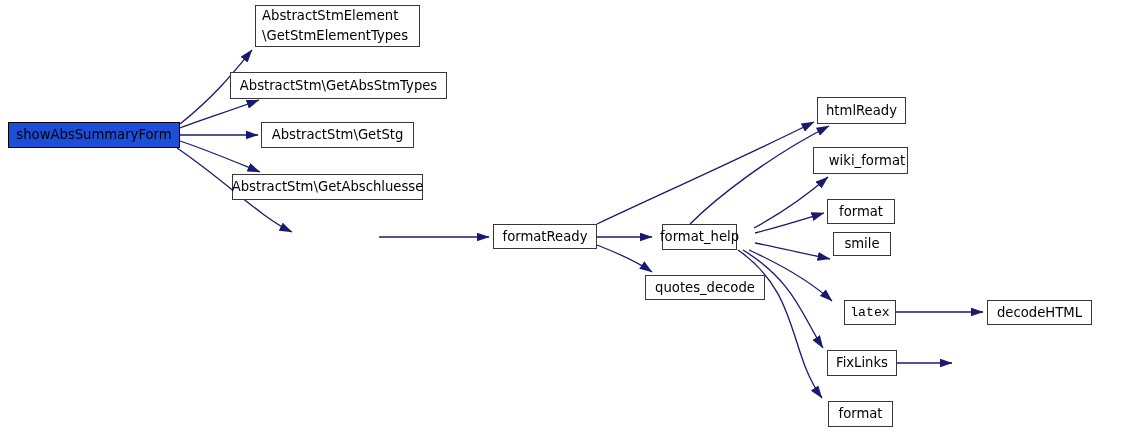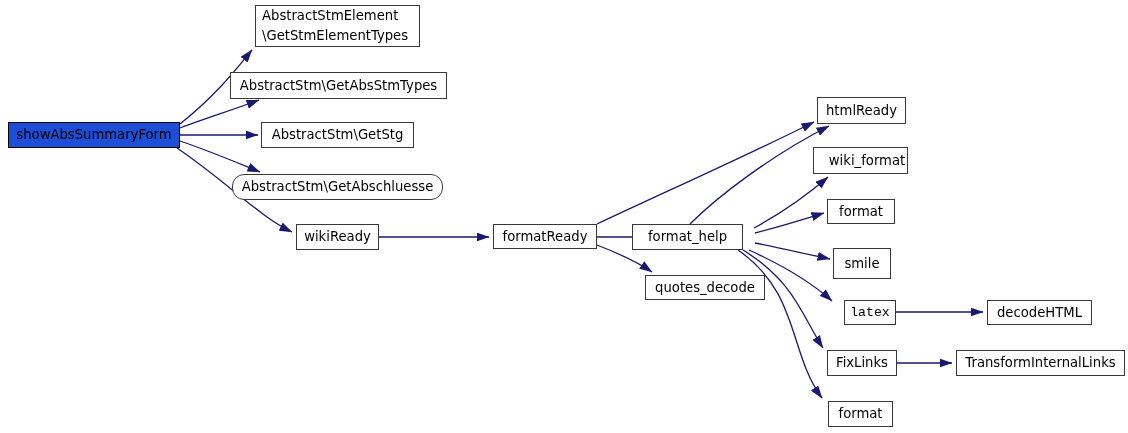--- a/index.html
+++ b/index.html
@@ -75,27 +75,25 @@
       <path d="M743,250 C795,282 802,316 823,348" fill="none" stroke="#191970" stroke-width="1.3" marker-end="url(#arrow)"></path>
       <path d="M738,250 C800,293 788,352 822,398" fill="none" stroke="#191970" stroke-width="1.3" marker-end="url(#arrow)"></path>
       <path d="M888,312 L983,312" fill="none" stroke="#191970" stroke-width="1.3" marker-end="url(#arrow)"></path>
       <path d="M897,363 L952,363" fill="none" stroke="#191970" stroke-width="1.3" marker-end="url(#arrow)"></path>
     </svg>
     <div class="node highlighted" style="left: 8px; top: 122px; width: 172px; height: 26px;">showAbsSummaryForm</div>
     <div class="node multiline" style="left: 255px; top: 5px; width: 165px; height: 42px;">AbstractStmElement
 \GetStmElementTypes</div>
     <div class="node" style="left: 230px; top: 72px; width: 217px; height: 27px;">AbstractStm\GetAbsStmTypes</div>
     <div class="node" style="left: 261px; top: 122px; width: 153px; height: 26px;">AbstractStm\GetStg</div>
-    <div class="node" style="left: 232px; top: 174px; width: 211px; height: 26px; border-radius: 12px;">AbstractStm\GetAbschluesse</div>
-    <div class="node" style="left: 296px; top: 224px; width: 83px; height: 26px;">wikiReady</div>
+    <div class="node" style="left: 232px; top: 174px; width: 191px; height: 26px;">AbstractStm\GetAbschluesse</div>
     <div class="node" style="left: 493px; top: 224px; width: 104px; height: 25px;">formatReady</div>
-    <div class="node" style="left: 632px; top: 224px; width: 111px; height: 26px;">format_help</div>
+    <div class="node" style="left: 662px; top: 224px; width: 75px; height: 26px;">format_help</div>
     <div class="node" style="left: 645px; top: 275px; width: 120px; height: 25px;">quotes_decode</div>
     <div class="node" style="left: 817px; top: 97px; width: 89px; height: 27px;">htmlReady</div>
     <div class="node" style="left: 813px; top: 147px; width: 95px; height: 27px; padding-left: 15px;">wiki_format</div>
     <div class="node" style="left: 827px; top: 199px; width: 68px; height: 25px;">format</div>
-    <div class="node" style="left: 833px; top: 248px; width: 58px; height: 31px;">smile</div>
+    <div class="node" style="left: 833px; top: 232px; width: 58px; height: 24px;">smile</div>
     <div class="node" style="left: 844px; top: 300px; width: 52px; height: 25px; font-family: Liberation Mono, monospace;">latex</div>
     <div class="node" style="left: 987px; top: 300px; width: 105px; height: 25px;">decodeHTML</div>
     <div class="node" style="left: 827px; top: 350px; width: 70px; height: 26px;">FixLinks</div>
-    <div class="node" style="left: 956px; top: 350px; width: 169px; height: 26px;">TransformInternalLinks</div>
     <div class="node" style="left: 828px; top: 401px; width: 65px; height: 26px;">format</div>
   </div>
 
 </body></html>

